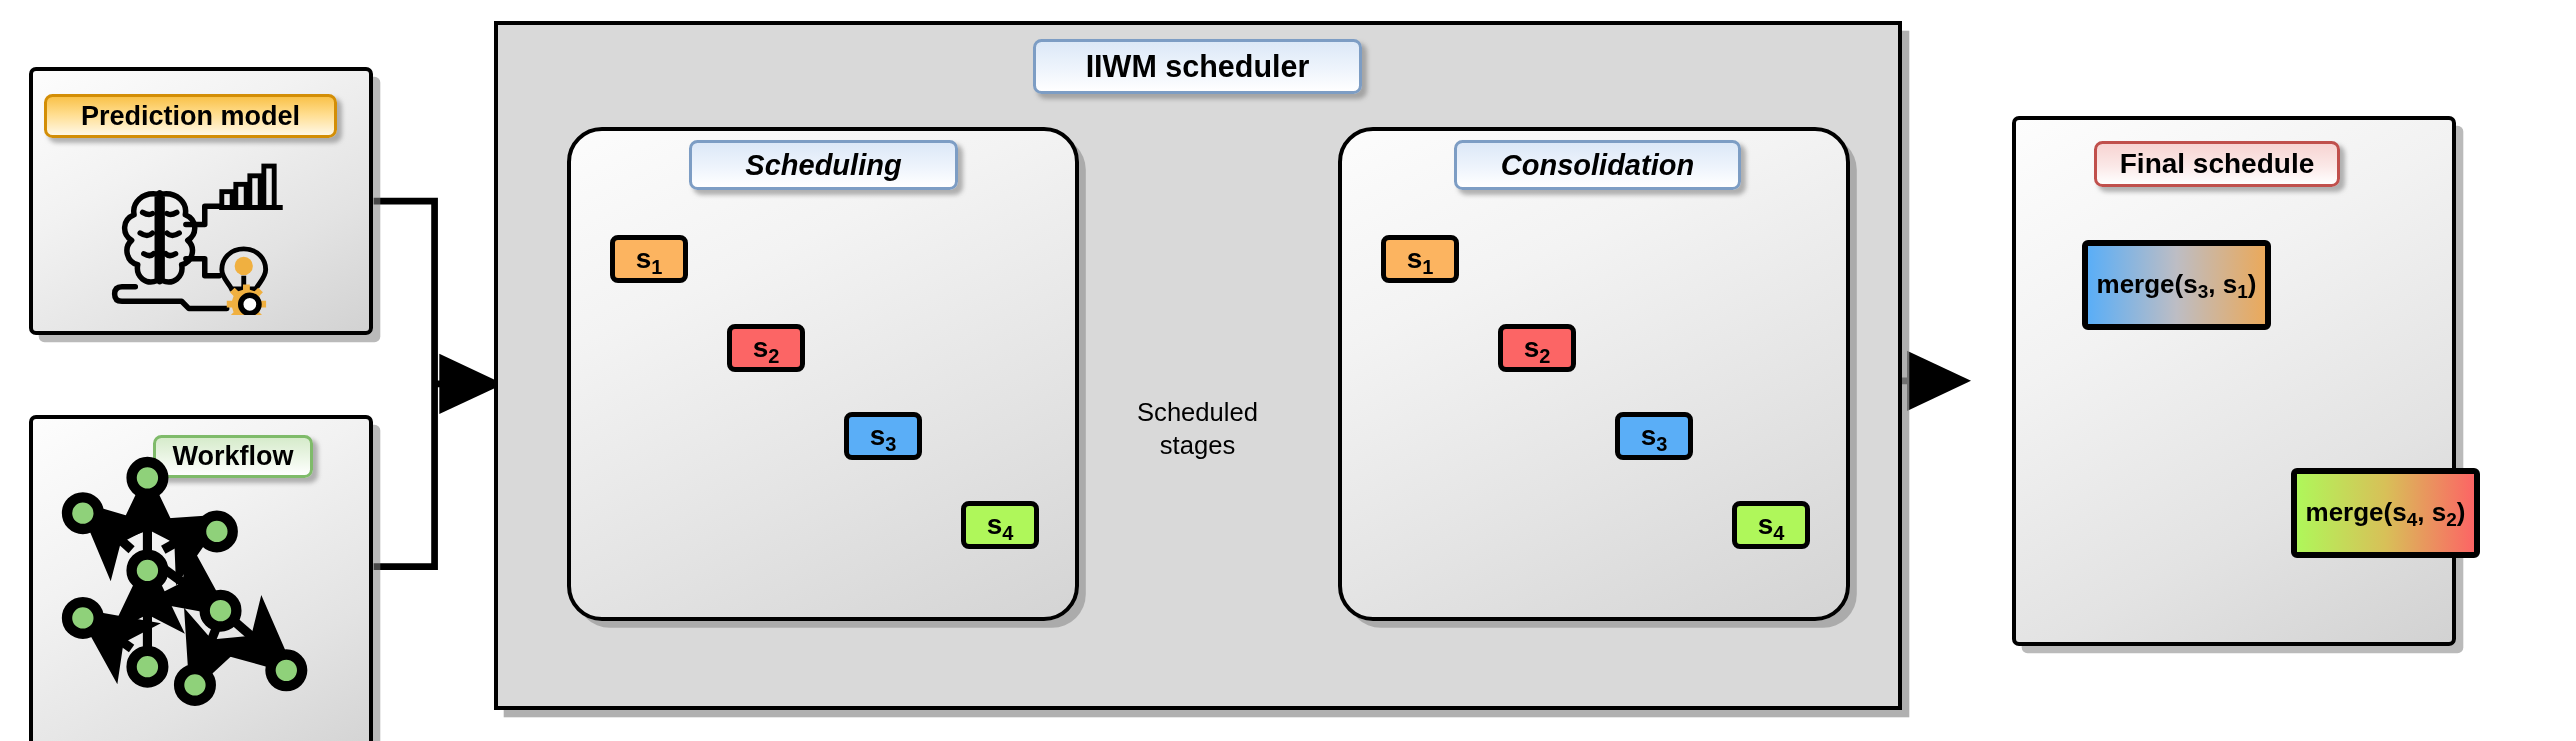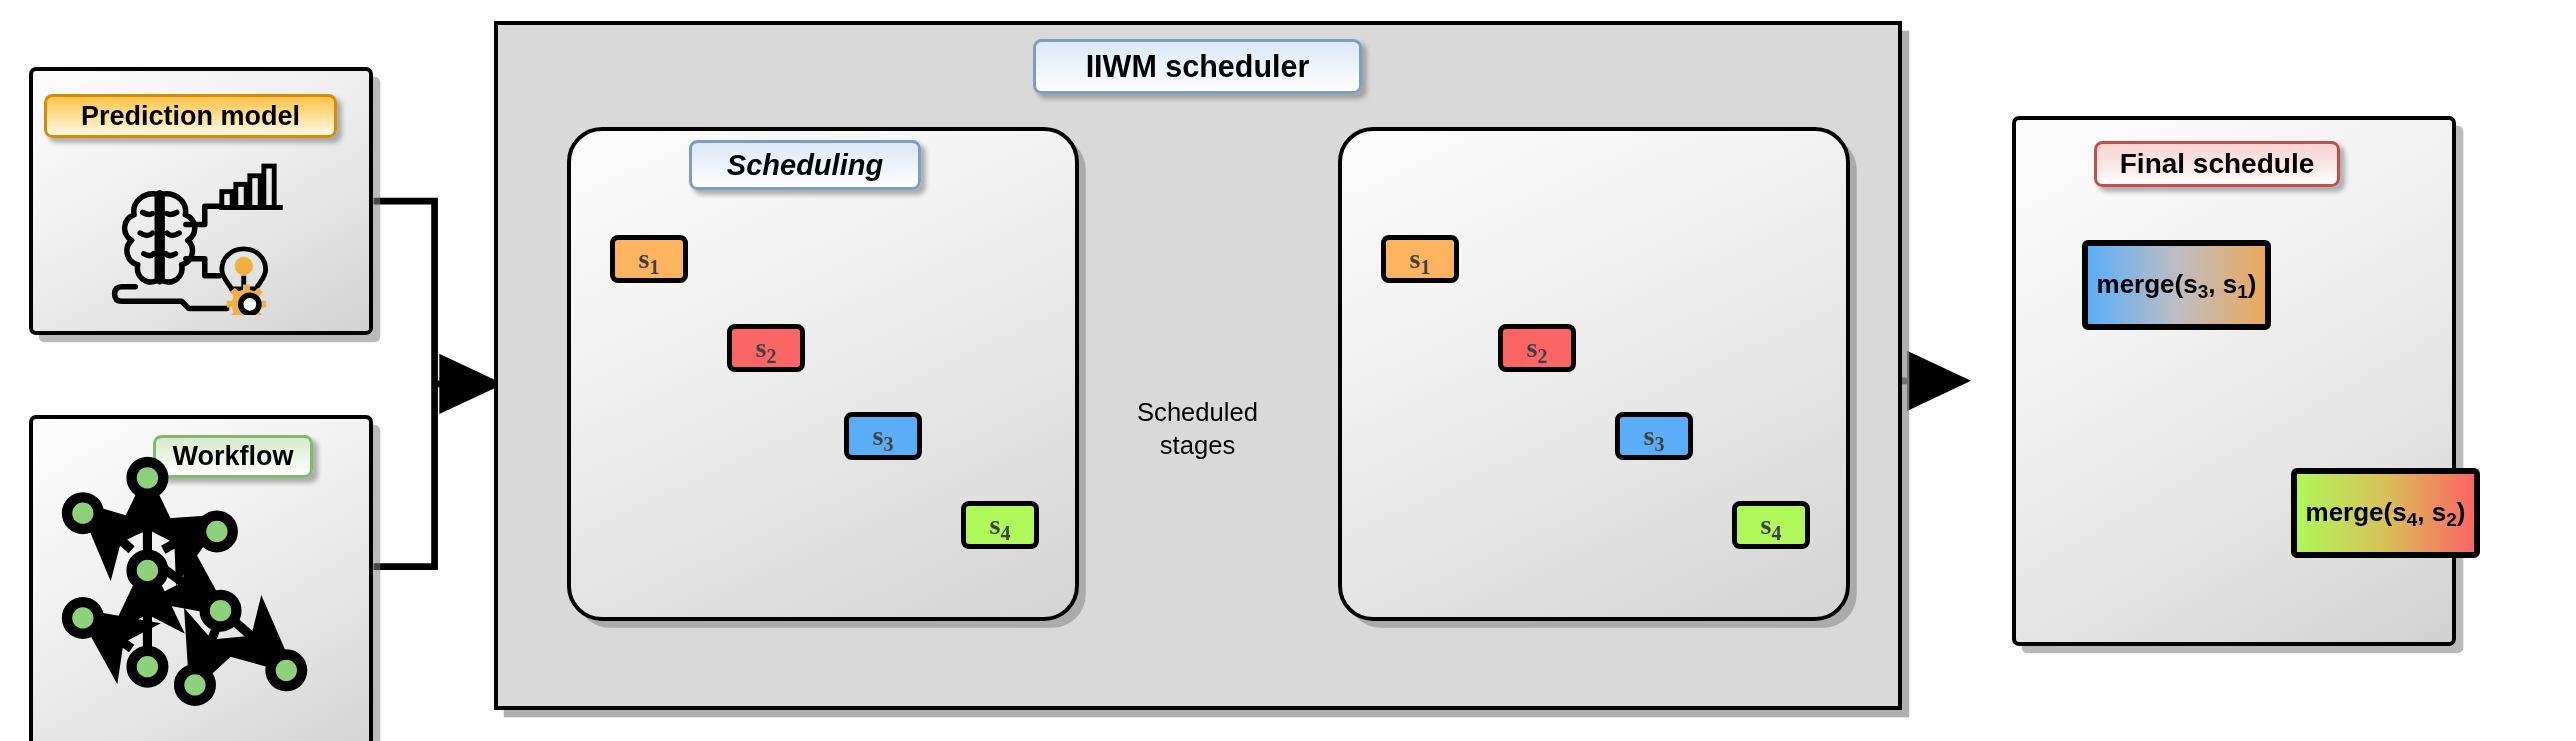--- a/index.html
+++ b/index.html
@@ -53,23 +53,22 @@
 
   
   .stage{
     position:absolute;
     display:flex;align-items:center;justify-content:center;
     border:5.5px solid #000;
     border-radius:8px;
     box-sizing:border-box;
     font-weight:bold;
     font-size:28px;
-    color:#404040;
+    color:#000000;
     line-height:1;
-    font-family:Liberation Serif, serif;
   }
   .stage sub{font-size:20px;vertical-align:-.28em;line-height:0;}
 
   
   .mergebox{
     position:absolute;
     display:flex;flex-direction:row;align-items:center;justify-content:center;
     border:6.1px solid #000;
     border-radius:6px;
     box-sizing:border-box;
@@ -237,21 +236,21 @@
 
   <div id="scheduler-panel" style="left:494px; top:21px; width:1408px; height:689px;">
   </div>
 
   <div class="pill pill-blue" style="left:1033px; top:39px; width:329px; height:55px; font-size:30.5px;">
     <span>IIWM scheduler</span>
   </div>
 
   <div class="subpanel" style="left:567px; top:127px; width:512px; height:494px;"></div>
 
-  <div class="pill pill-blue" style="left:689px; top:140px; width:232px; height:50px; font-size:29px; font-style:italic;">
+  <div class="pill pill-blue" style="left:689px; top:140px; width:269px; height:50px; font-size:29px; font-style:italic;">
     <span>Scheduling</span>
   </div>
 
   <div class="stage" style="left:610px; top:235px; width:78px; height:48px; background:#fcb460;">
     <span>s<sub>1</sub></span>
   </div>
   <div class="stage" style="left:727px; top:324px; width:78px; height:48px; background:#fc6565;">
     <span>s<sub>2</sub></span>
   </div>
   <div class="stage" style="left:844px; top:412px; width:78px; height:48px; background:#5aaef7;">
@@ -259,20 +258,23 @@
   </div>
   <div class="stage" style="left:961px; top:501px; width:78px; height:48px; background:#aff75a;">
     <span>s<sub>4</sub></span>
   </div>
 
   <div class="plaintext" style="left:1097px; top:396px; width:201px;">Scheduled
 stages</div>
 
   <div class="subpanel" style="left:1338px; top:127px; width:512px; height:494px;"></div>
 
+  <div class="pill pill-blue" style="left:1454px; top:140px; width:287px; height:50px; font-size:29px; font-style:italic;">
+    <span>Consolidation</span>
+  </div>
 
   <div class="stage" style="left:1381px; top:235px; width:78px; height:48px; background:#fcb460;">
     <span>s<sub>1</sub></span>
   </div>
   <div class="stage" style="left:1498px; top:324px; width:78px; height:48px; background:#fc6565;">
     <span>s<sub>2</sub></span>
   </div>
   <div class="stage" style="left:1615px; top:412px; width:78px; height:48px; background:#5aaef7;">
     <span>s<sub>3</sub></span>
   </div>

